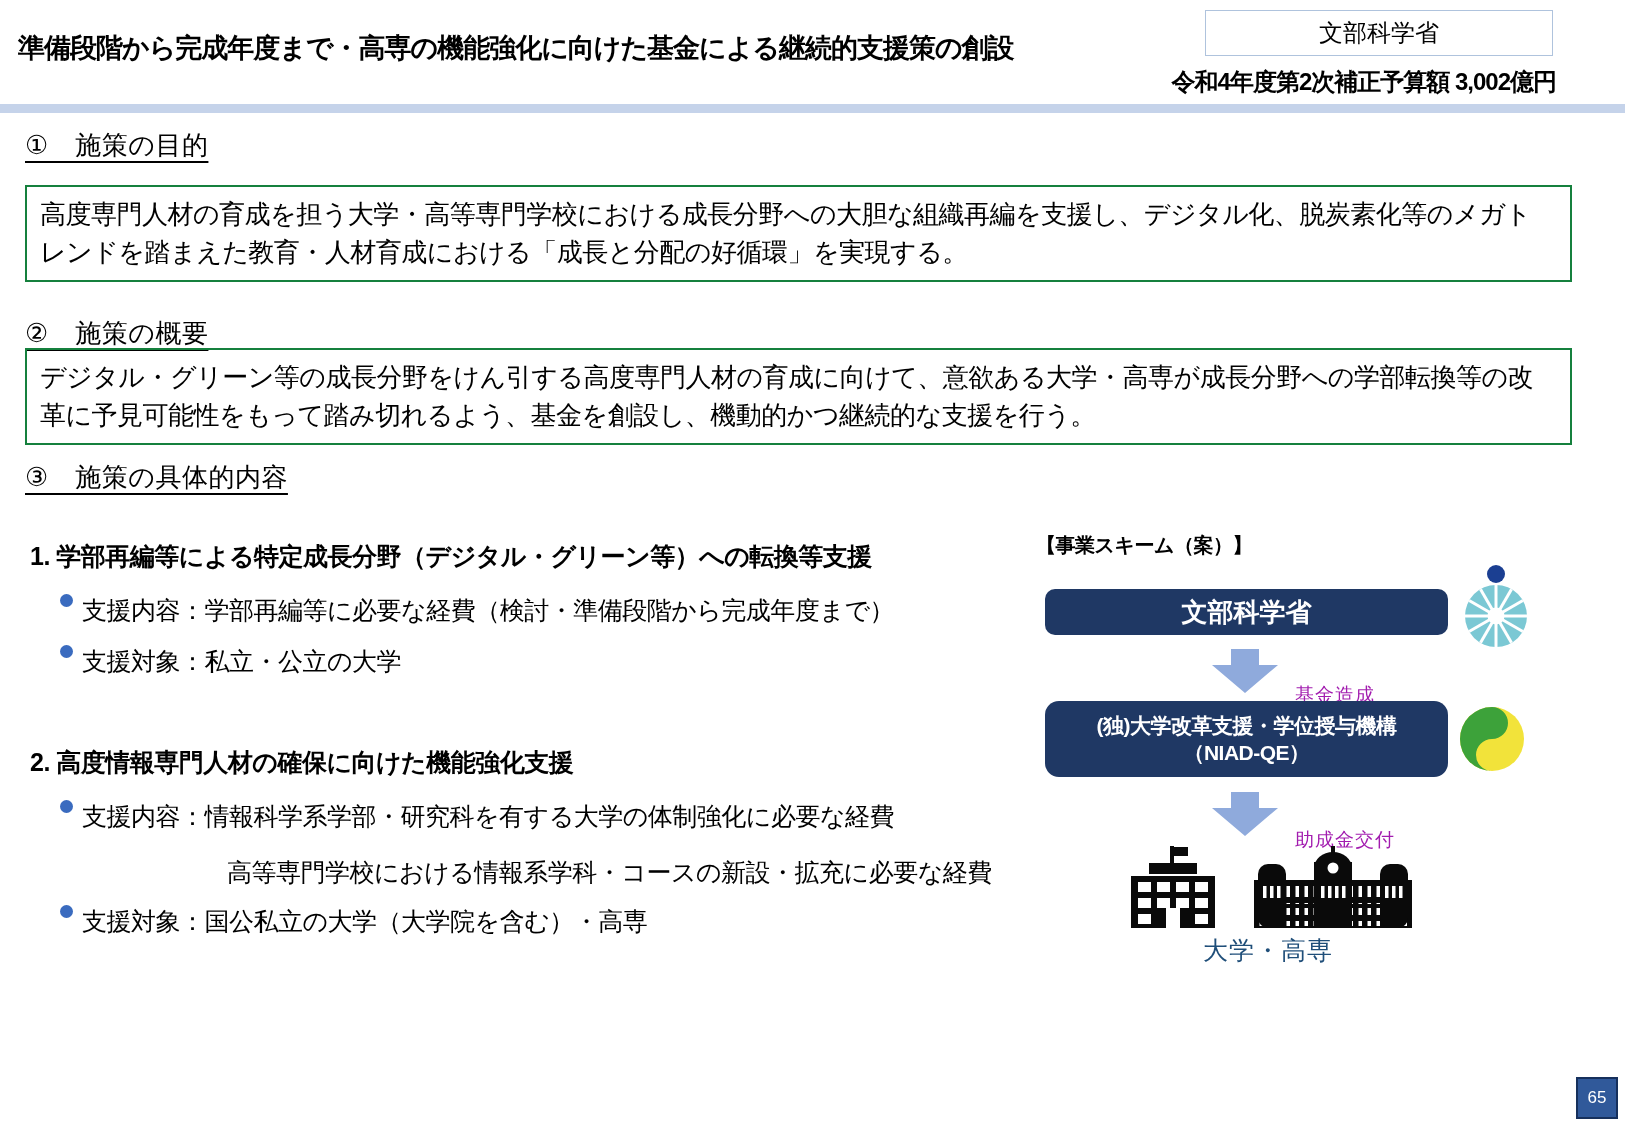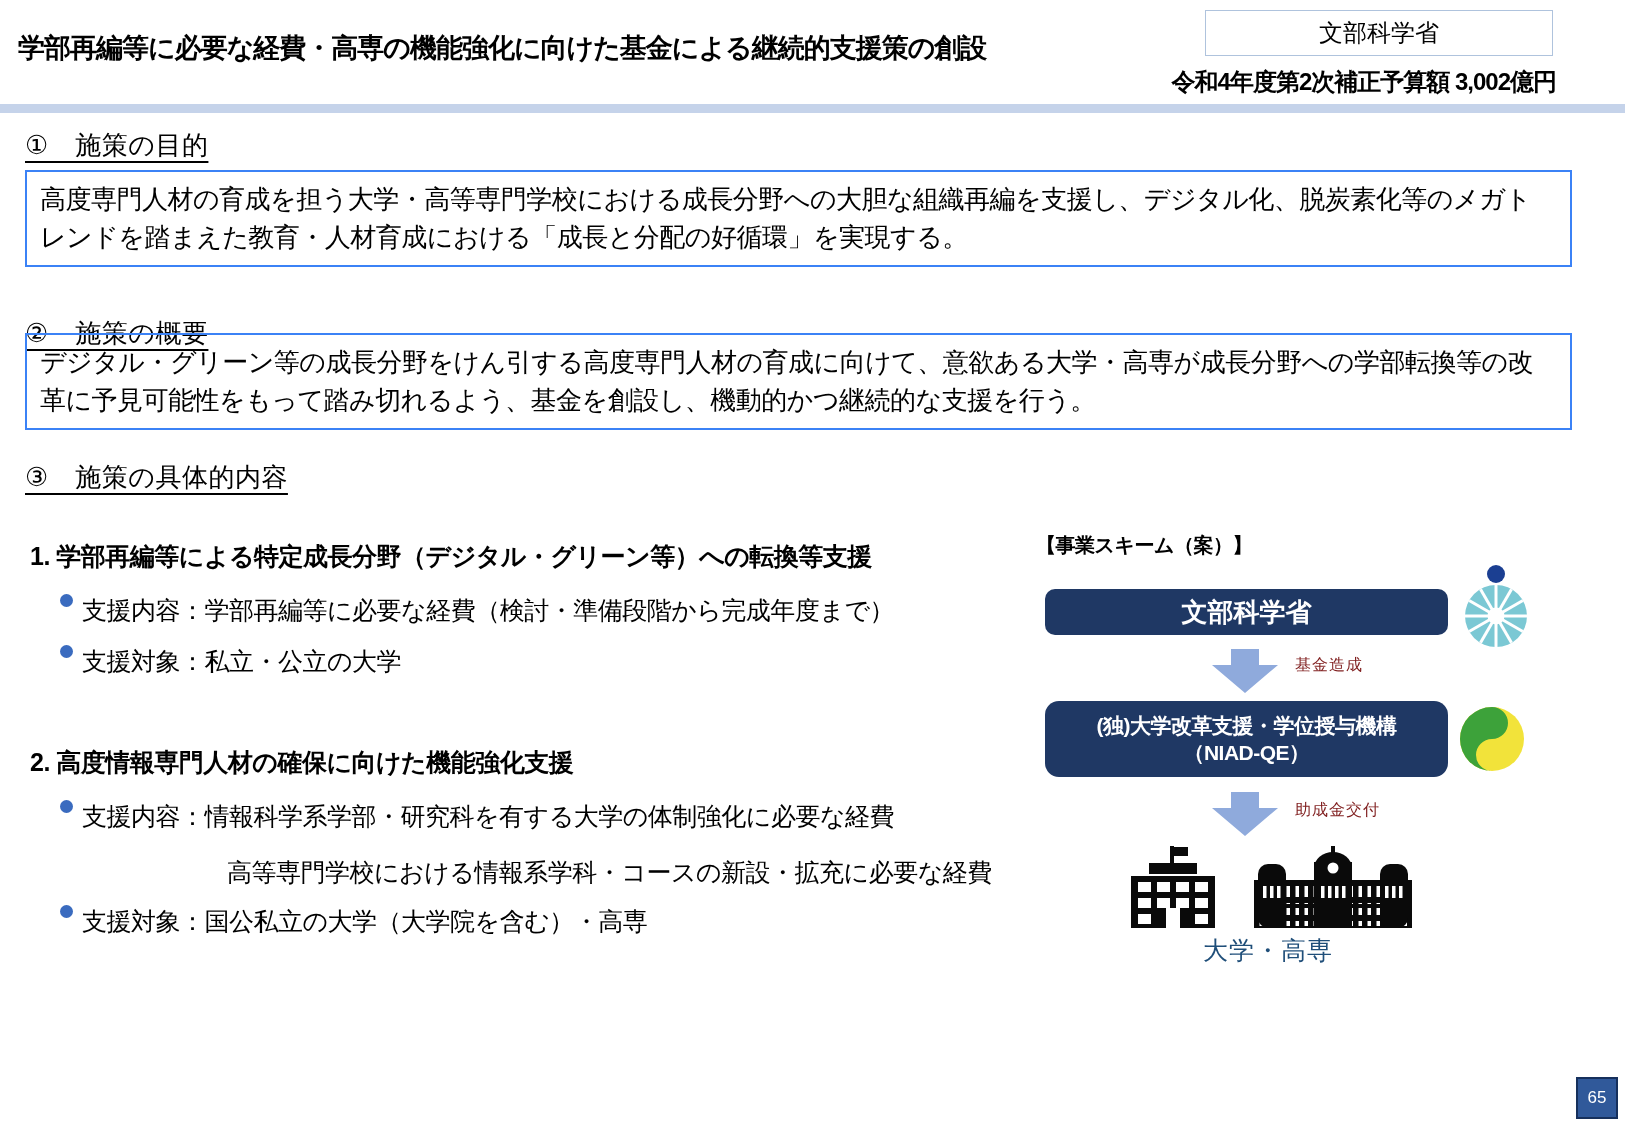--- a/index.html
+++ b/index.html
@@ -26,22 +26,22 @@
   .sec-heading {
     position:absolute; font-size:26px; letter-spacing:0.5px;
     text-decoration:underline; text-underline-offset:7px; text-decoration-thickness:2px;
   }
   #h1 { left:25px; top:128px; }
   #h2 { left:25px; top:289px;margin-top:27px; }
   #h3 { left:25px; top:460px; }
 
   .sec-box {
     position:absolute; left:25px; width:1547px; box-sizing:border-box;
-    border:2px solid #3b82f6; padding:9px 13px;
-    font-size:26px; line-height:1.45; letter-spacing:-0.5px;
+    border:2px solid #15803d; padding:9px 13px;
+    font-size:26px; line-height:1.45; letter-spacing:-0.5px;margin-top:15px;
   }
   #box1 { top:170px; }
   #box2 { top:333px; }
 
   .item-title { position:absolute; font-size:25px; font-weight:bold; letter-spacing:-0.5px; }
   #item1-title { left:30px; top:540px; }
   #item2-title { left:30px; top:746px; }
 
   .bullet-row { position:absolute; display:flex; align-items:flex-start; gap:9px; font-size:25px; letter-spacing:-0.5px; }
   .dot { width:13px; height:13px; border-radius:50%; background:#3a6bbf; flex:none; }
@@ -56,41 +56,41 @@
     position:absolute; left:1045px; width:403px; box-sizing:border-box;
     background:#1f3864; color:#fff; font-weight:bold; text-align:center;
     display:flex; align-items:center; justify-content:center; flex-direction:column;
   }
   #mext-box { top:589px; height:46px; font-size:26px; border-radius:10px; }
   #niad-box { top:701px; height:76px; font-size:21px; line-height:1.3; border-radius:14px; letter-spacing:-0.5px; }
 
   .arrow { position:absolute; }
   #arrow1 { left:1212px; top:649px; }
   #arrow2 { left:1212px; top:792px; }
-  .arrow-label { position:absolute; font-size:16px; color:#7f1d1d; letter-spacing:1px; }
+  .arrow-label { position:absolute; font-size:19px; color:#a21caf; letter-spacing:1px;margin-top:27px; }
   #arrow1-label { left:1295px; top:655px; }
   #arrow2-label { left:1295px; top:800px; }
 
   #mext-logo { position:absolute; left:1462px; top:561px; }
   #niad-logo { position:absolute; left:1456px; top:704px; }
   #buildings { position:absolute; left:1122px; top:846px; }
   #recipients { position:absolute; left:1122px; top:934px; width:292px; text-align:center; font-size:25px; color:#1f4e79; letter-spacing:1px; }
 
   #page-num {
     position:absolute; left:1576px; top:1077px; width:42px; height:42px; box-sizing:border-box;
     background:#30599a; border:2px solid #16305c; color:#fff;
     display:flex; align-items:center; justify-content:center; font-size:17px;
   }
 </style>
 </head>
 <body>
 
 <div class="slide">
 
-  <div class="title">学部再編等に必要な経費・高専の機能強化に向けた基金による継続的支援策の創設</div>
+  <div class="title">準備段階から完成年度まで・高専の機能強化に向けた基金による継続的支援策の創設</div>
 
   <div class="ministry-box">
     <span>文部科学省</span>
   </div>
 
   <div class="budget">令和4年度第2次補正予算額 3,002億円</div>
 
   <div class="divider"></div>
 
   <div class="sec-heading" id="h1">①　施策の目的</div>

